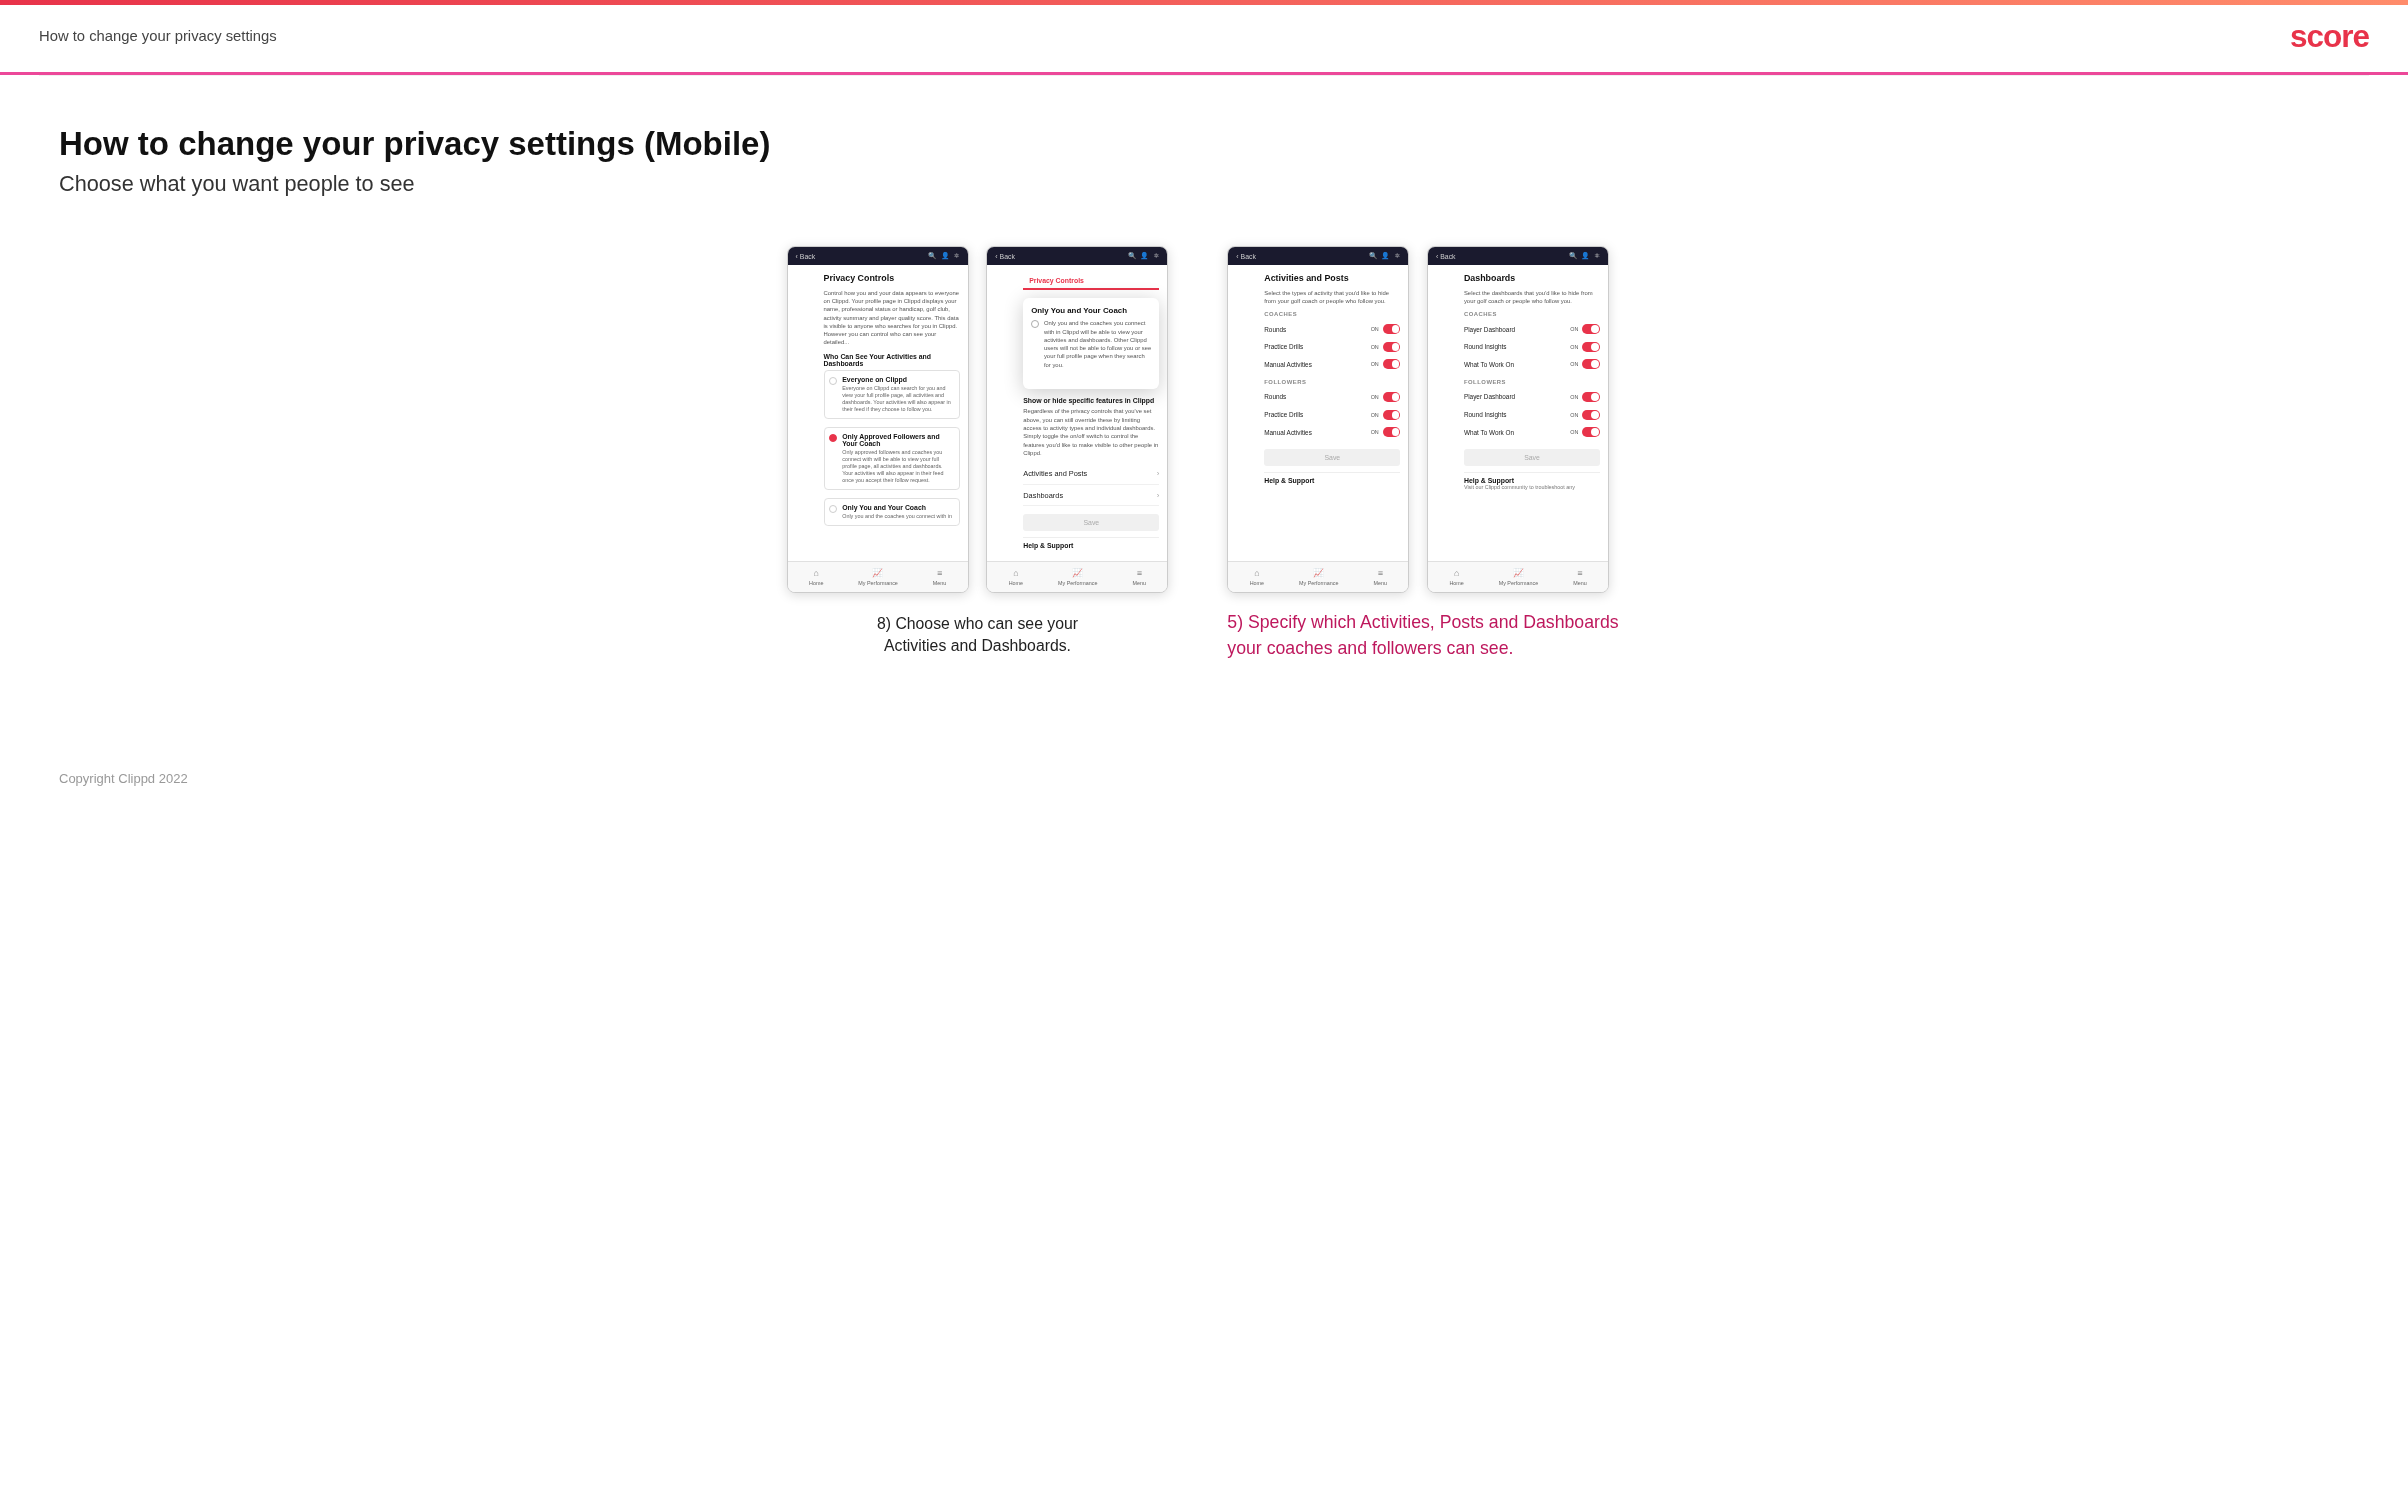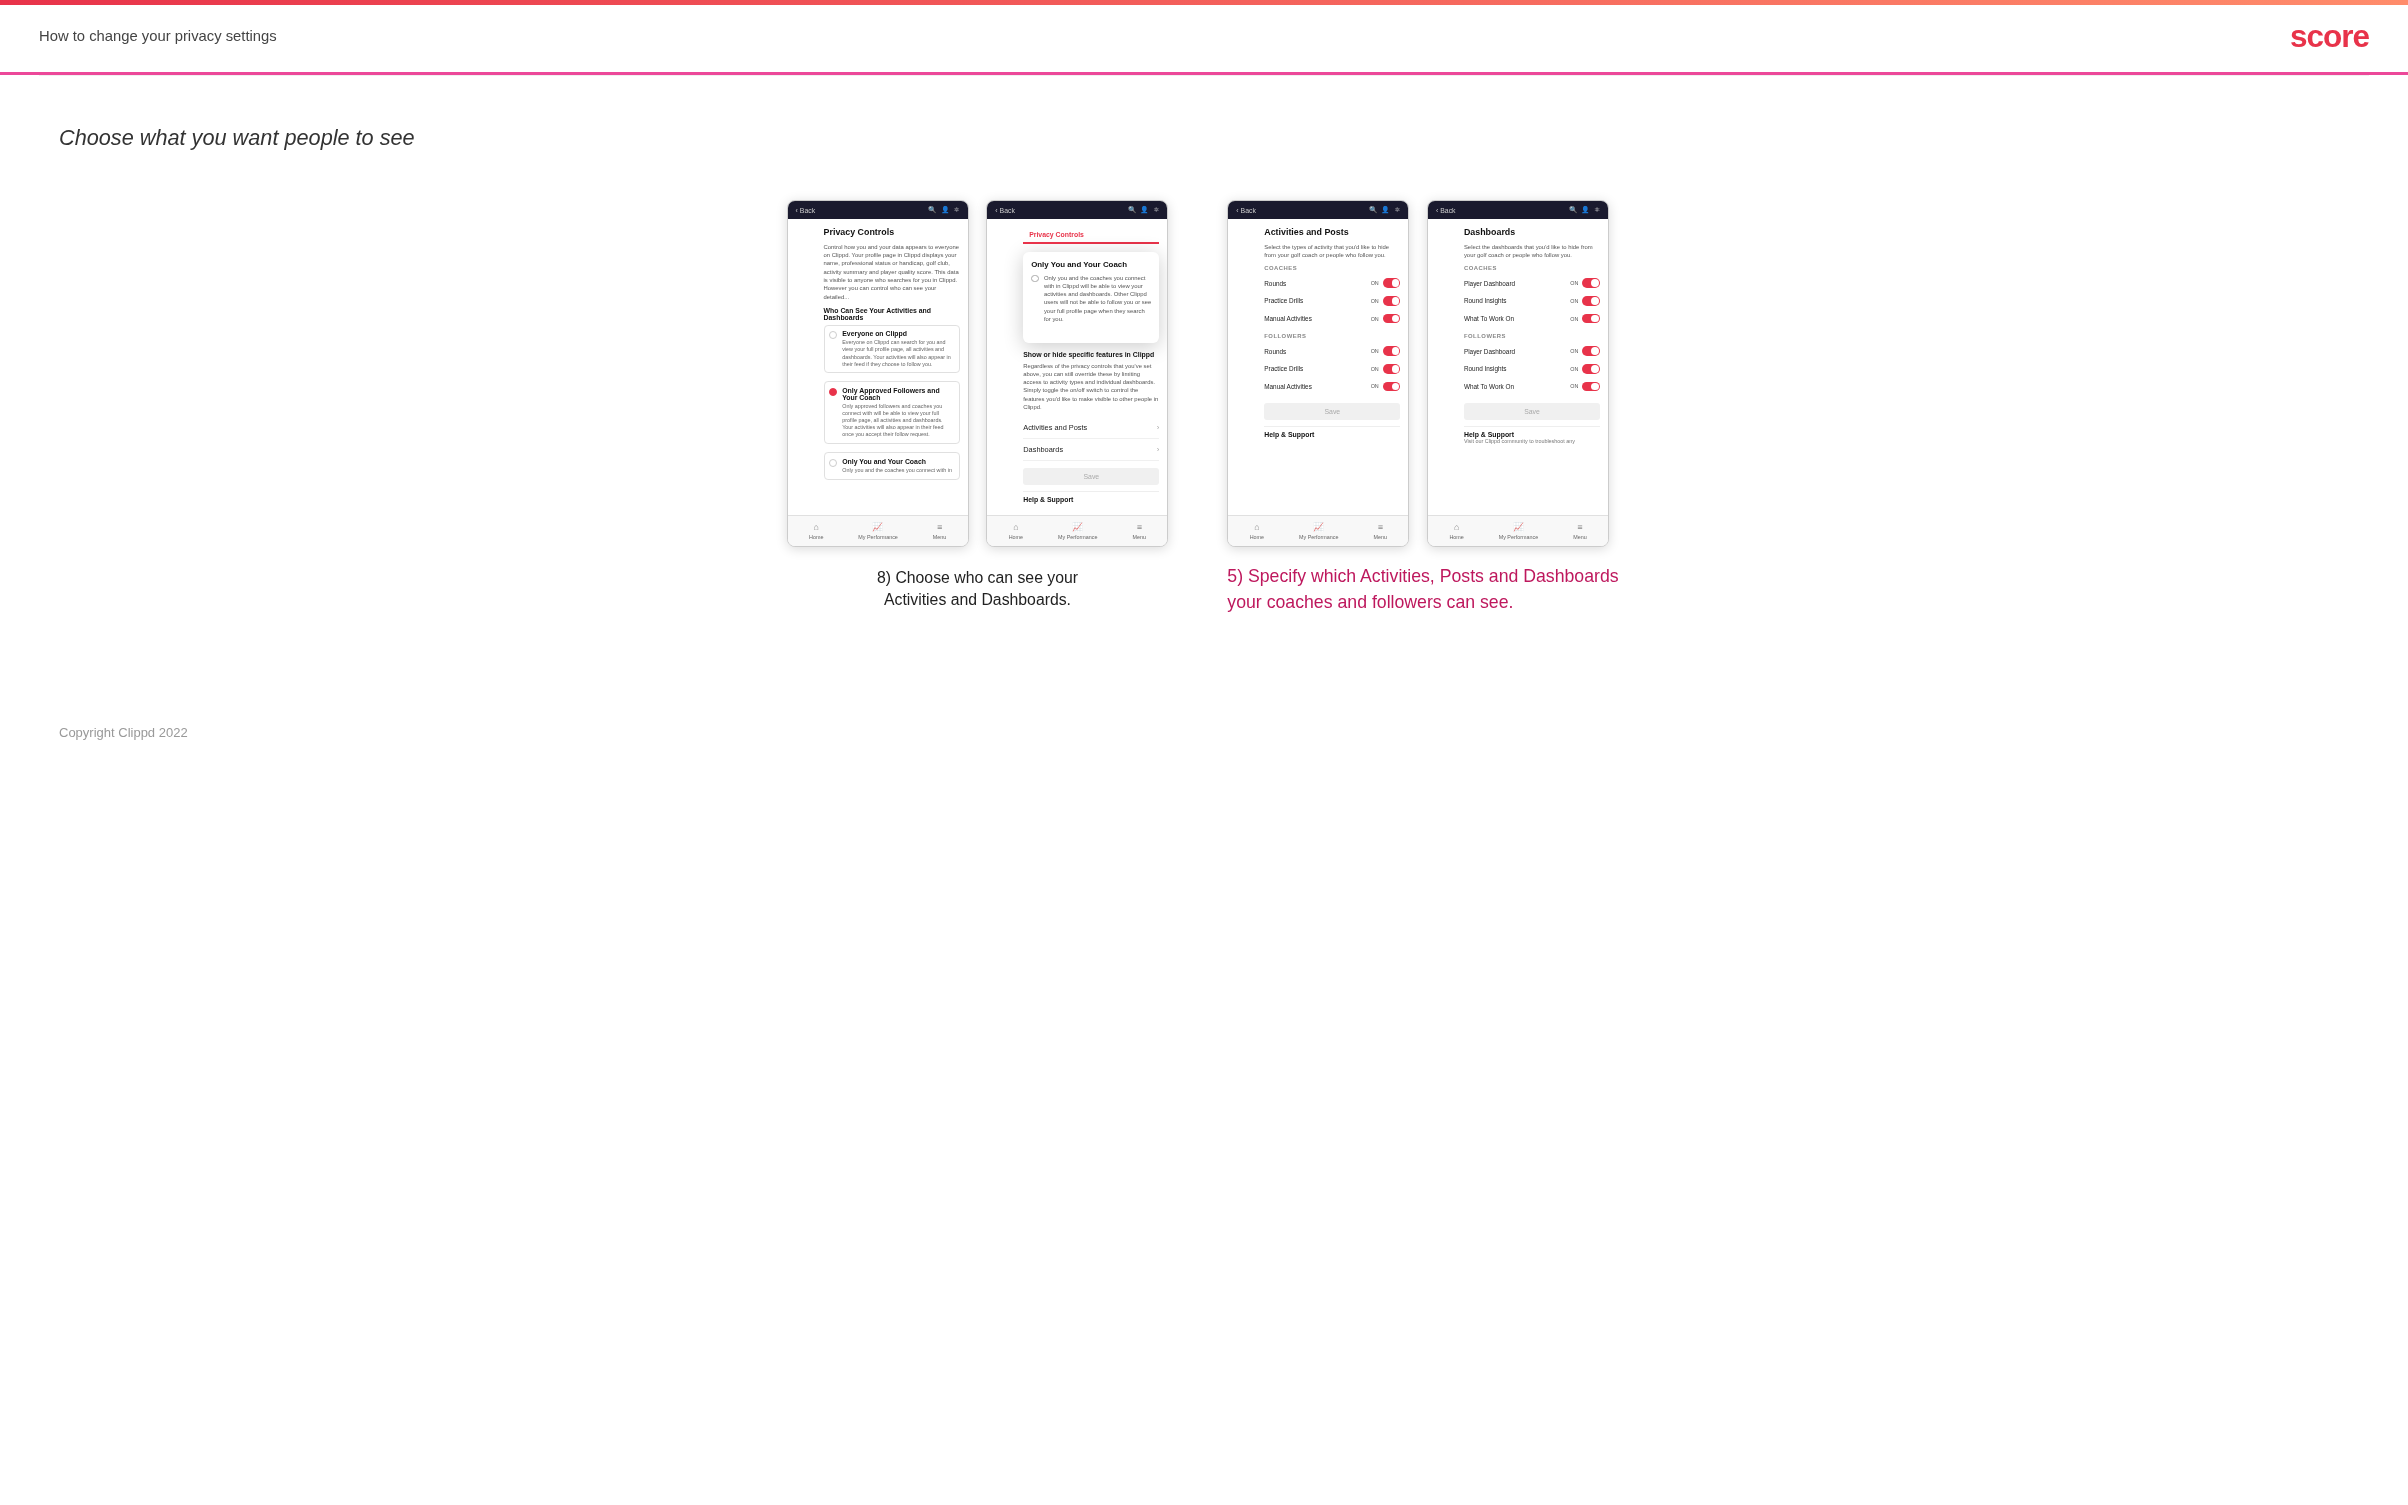--- a/index.html
+++ b/index.html
@@ -48,21 +48,20 @@
       font-size: 33px;
       font-weight: 800;
       color: #111;
       margin-bottom: 7.9px;
     }
     .page-subheading {
       font-size: 21.7px;
       font-weight: 400;
       color: #333;
       margin-bottom: 49px;
-      font-style: italic;
     }
 
     
     .phone-mock {
       width: 182px;
       background: #fff;
       border: 1.5px solid #ccc;
       border-radius: 7.9px;
       overflow: hidden;
       font-size: 6.9px;
@@ -358,20 +357,21 @@
 
 <div class="top-bar">
   <span class="top-bar-title">How to change your privacy settings</span>
   <span class="logo">score</span>
 </div>
 
 <div class="separator"></div>
 
 <div class="main-content">
 
+  <h1 class="page-heading">How to change your privacy settings (Mobile)</h1>
   <p class="page-subheading">Choose what you want people to see</p>
 
   <div class="step-section">
 
     <div class="step-left">
       <div style="display:flex; gap:17.7px; align-items:flex-start;">
 
         <div class="phone-mock">
           <div class="phone-header">
             <div class="phone-header-back">

